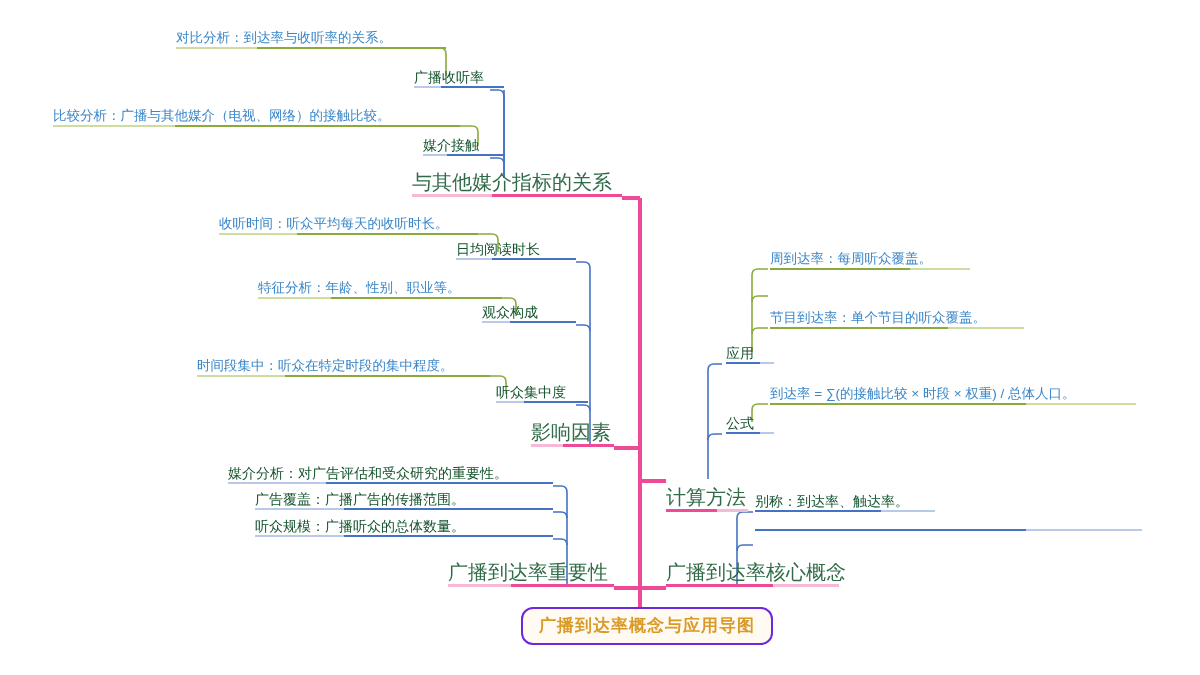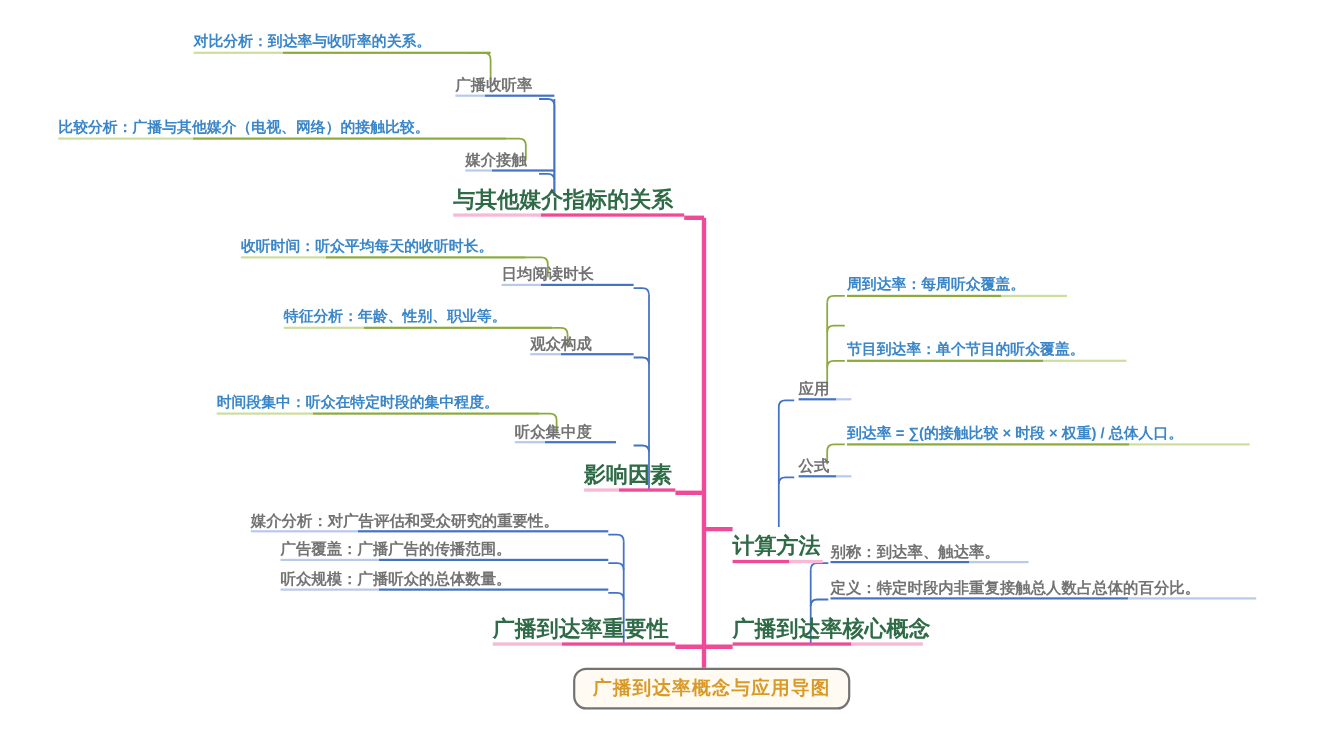--- a/index.html
+++ b/index.html
@@ -8,26 +8,26 @@
     width:1200px;height:675px;
     background:#ffffff;
     font-family:"Liberation Sans","DejaVu Sans",sans-serif;
     overflow:hidden;
     position:relative;
   }
   #map{position:absolute;left:0;top:0;width:1200px;height:675px;}
   svg.wires{position:absolute;left:0;top:0;width:1200px;height:675px;pointer-events:none;}
 
   
-  .node{position:absolute;white-space:nowrap;line-height:1;font-weight:bold;}
+  .node{position:absolute;white-space:nowrap;line-height:1;}
 
   
   .root{
     box-sizing:border-box;
-    border:2px solid #737373;
+    border:2px solid #6d28d9;
     border-radius:12px;
     background:#fffaf2;
     color:#d99a28;
     font-size:17px;
     font-weight:bold;
     letter-spacing:1px;
     padding:8px 16px 9px 16px;
     text-align:center;
   }
 
@@ -43,21 +43,21 @@
   }
   .lvl1 .rule.fadeR{
     background:linear-gradient(to right,#ef4a97 0 62%,#f7b9d6 62% 100%);
   }
   .lvl1 .rule.fadeL{
     background:linear-gradient(to left,#ef4a97 0 62%,#f7b9d6 62% 100%);
   }
 
   
   .lvl2{
-    color:#737373;
+    color:#14532d;
     font-size:14px;
     padding-bottom:4px;
   }
   .lvl2 .rule{
     position:absolute;left:0;right:0;bottom:0;height:2.5px;
     background:#4472c4;
   }
   .lvl2 .rule.fadeR{
     background:linear-gradient(to right,#4472c4 0 70%,#b9c9ea 70% 100%);
   }
@@ -186,21 +186,21 @@
 
   <div class="node lvl2" style="left:482px;top:305px;width:94px;">
     <span class="txt">观众构成</span>
     <span class="rule fadeL"></span>
   </div>
   <div class="node lvl3" style="left:258px;top:281px;width:244px;">
     <span class="txt">特征分析：年龄、性别、职业等。</span>
     <span class="rule fadeL"></span>
   </div>
 
-  <div class="node lvl2" style="left:468px;top:385px;width:92px;">
+  <div class="node lvl2" style="left:496px;top:385px;width:92px;">
     <span class="txt">听众集中度</span>
     <span class="rule fadeL"></span>
   </div>
   <div class="node lvl3" style="left:197px;top:359px;width:293px;">
     <span class="txt">时间段集中：听众在特定时段的集中程度。</span>
     <span class="rule fadeL"></span>
   </div>
 
   <div class="node lvl1" style="left:448px;top:562px;width:166px;">
     <span class="txt">广播到达率重要性</span>
@@ -250,17 +250,16 @@
   <div class="node lvl1" style="left:666px;top:562px;width:173px;">
     <span class="txt">广播到达率核心概念</span>
     <span class="rule fadeR"></span>
   </div>
 
   <div class="node lvl2" style="left:755px;top:494px;width:180px;">
     <span class="txt">别称：到达率、触达率。</span>
     <span class="rule fadeR"></span>
   </div>
   <div class="node lvl2" style="left:755px;top:527px;width:387px;">
-    <span class="txt">定义：特定时段内非重复接触总人数占总体的百分比。</span>
     <span class="rule fadeR"></span>
   </div>
 
 </div>
 
 </body></html>

